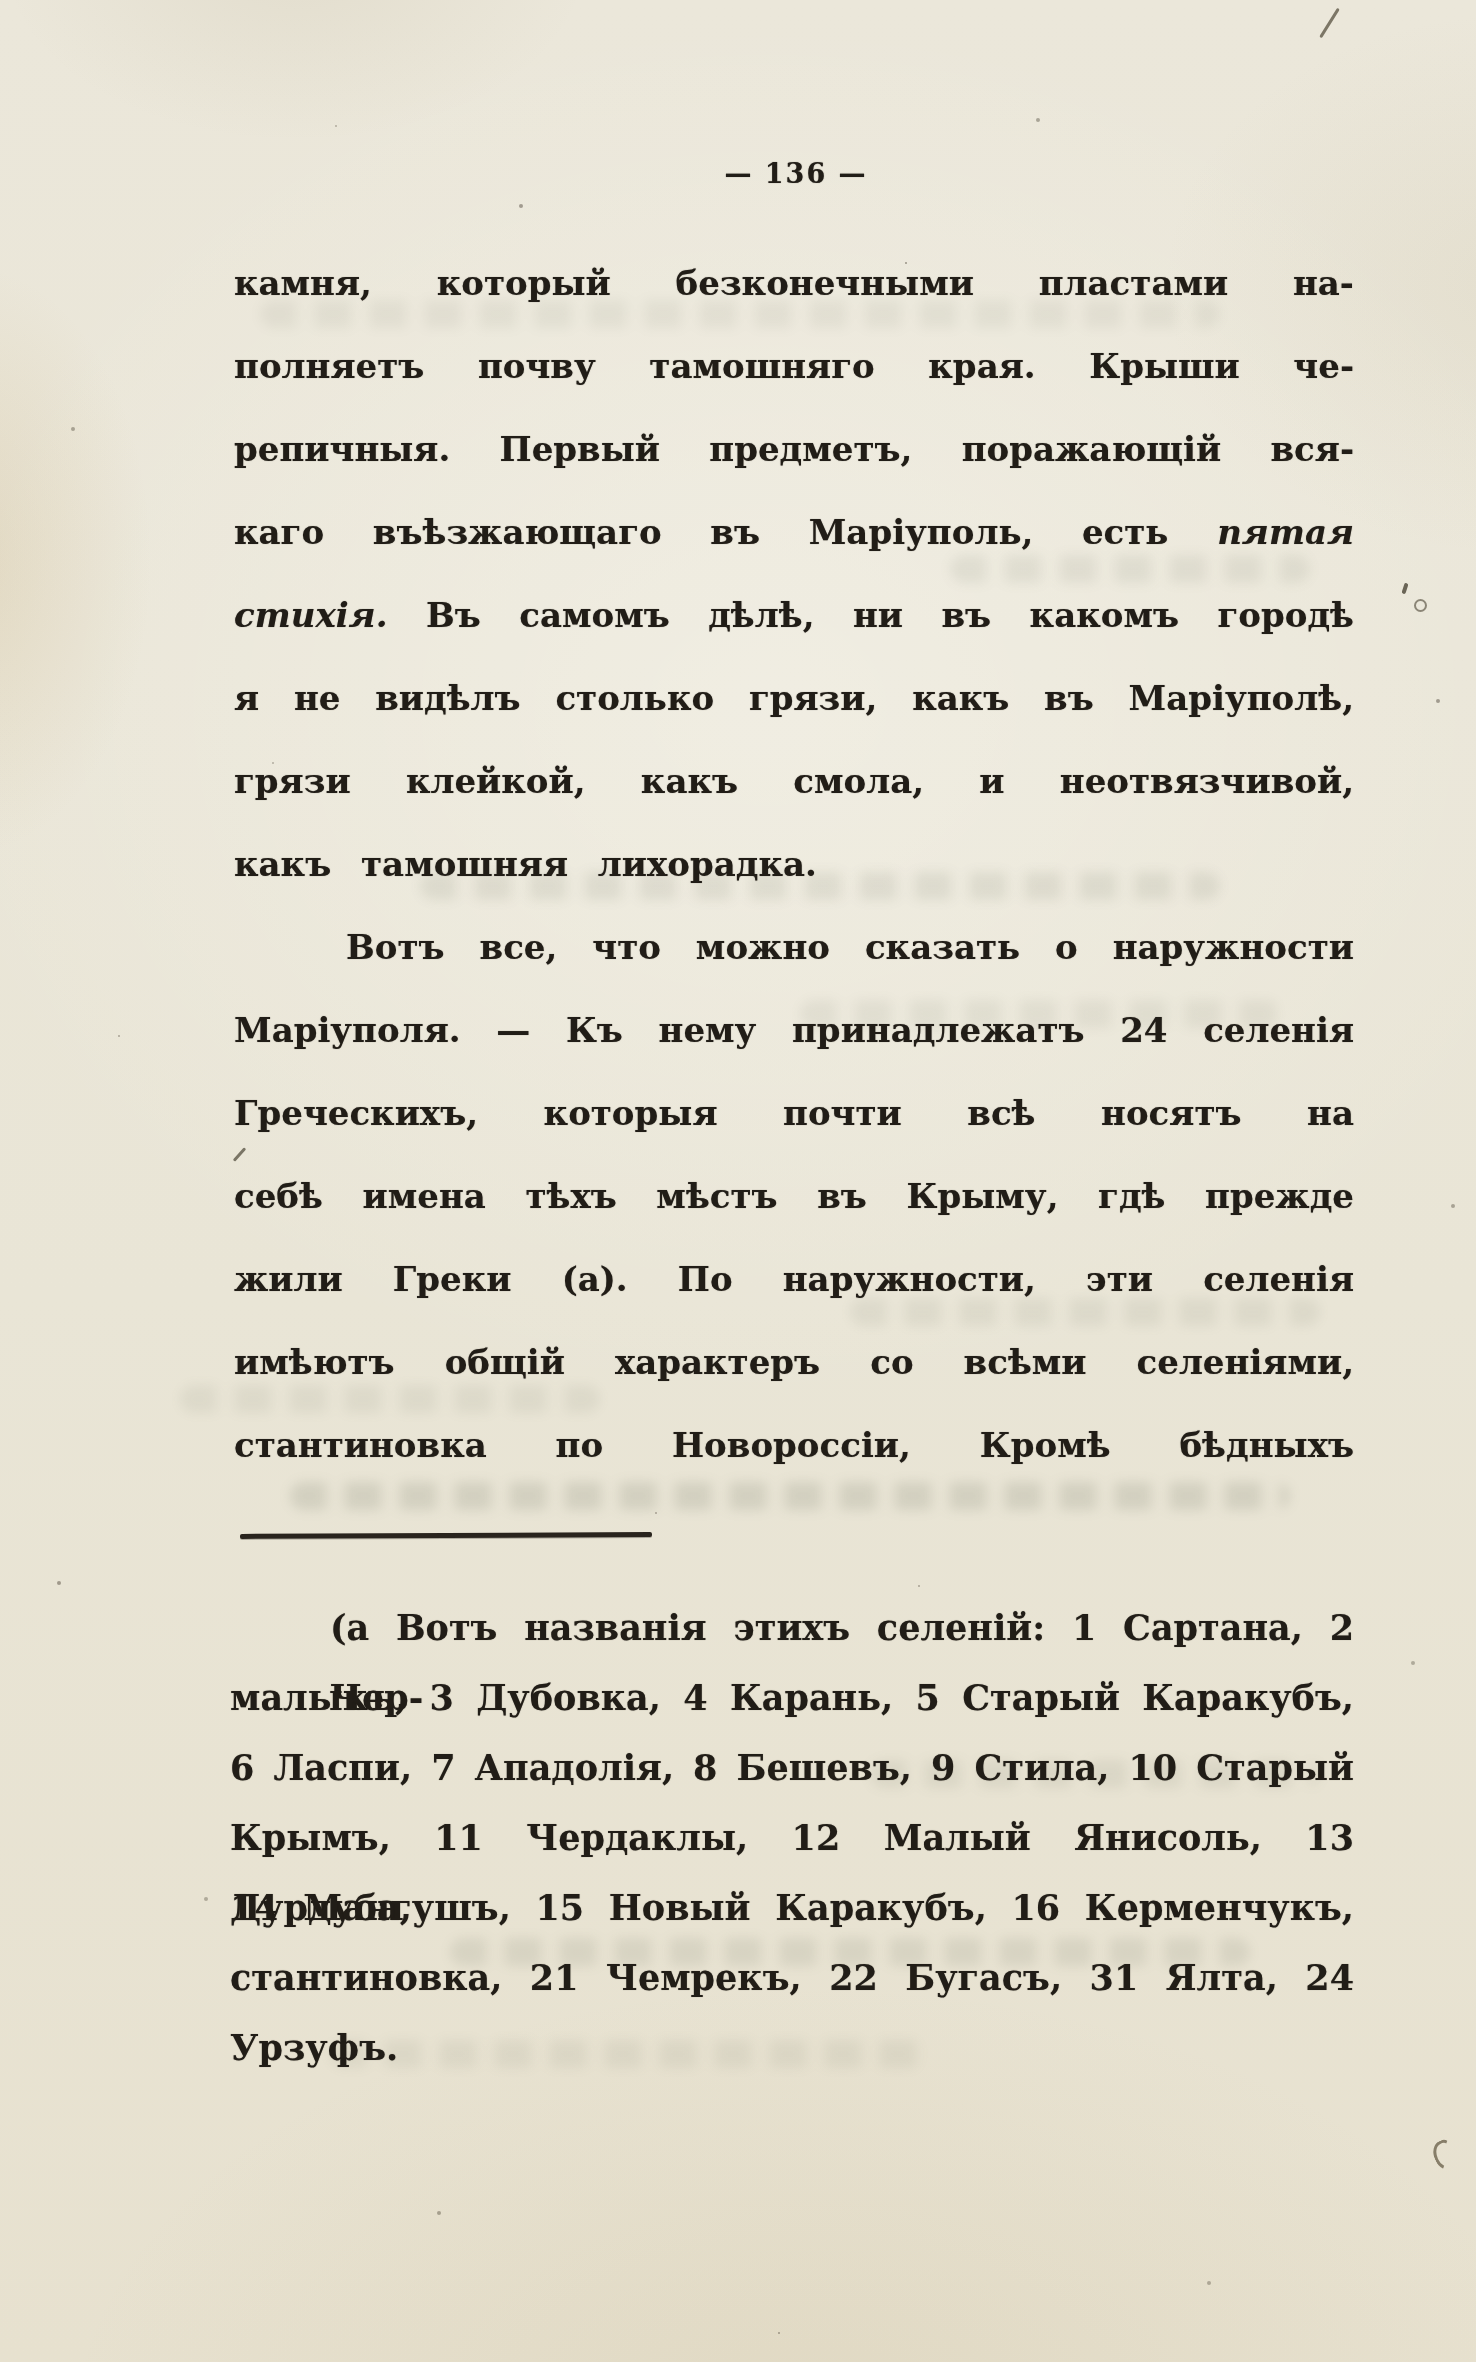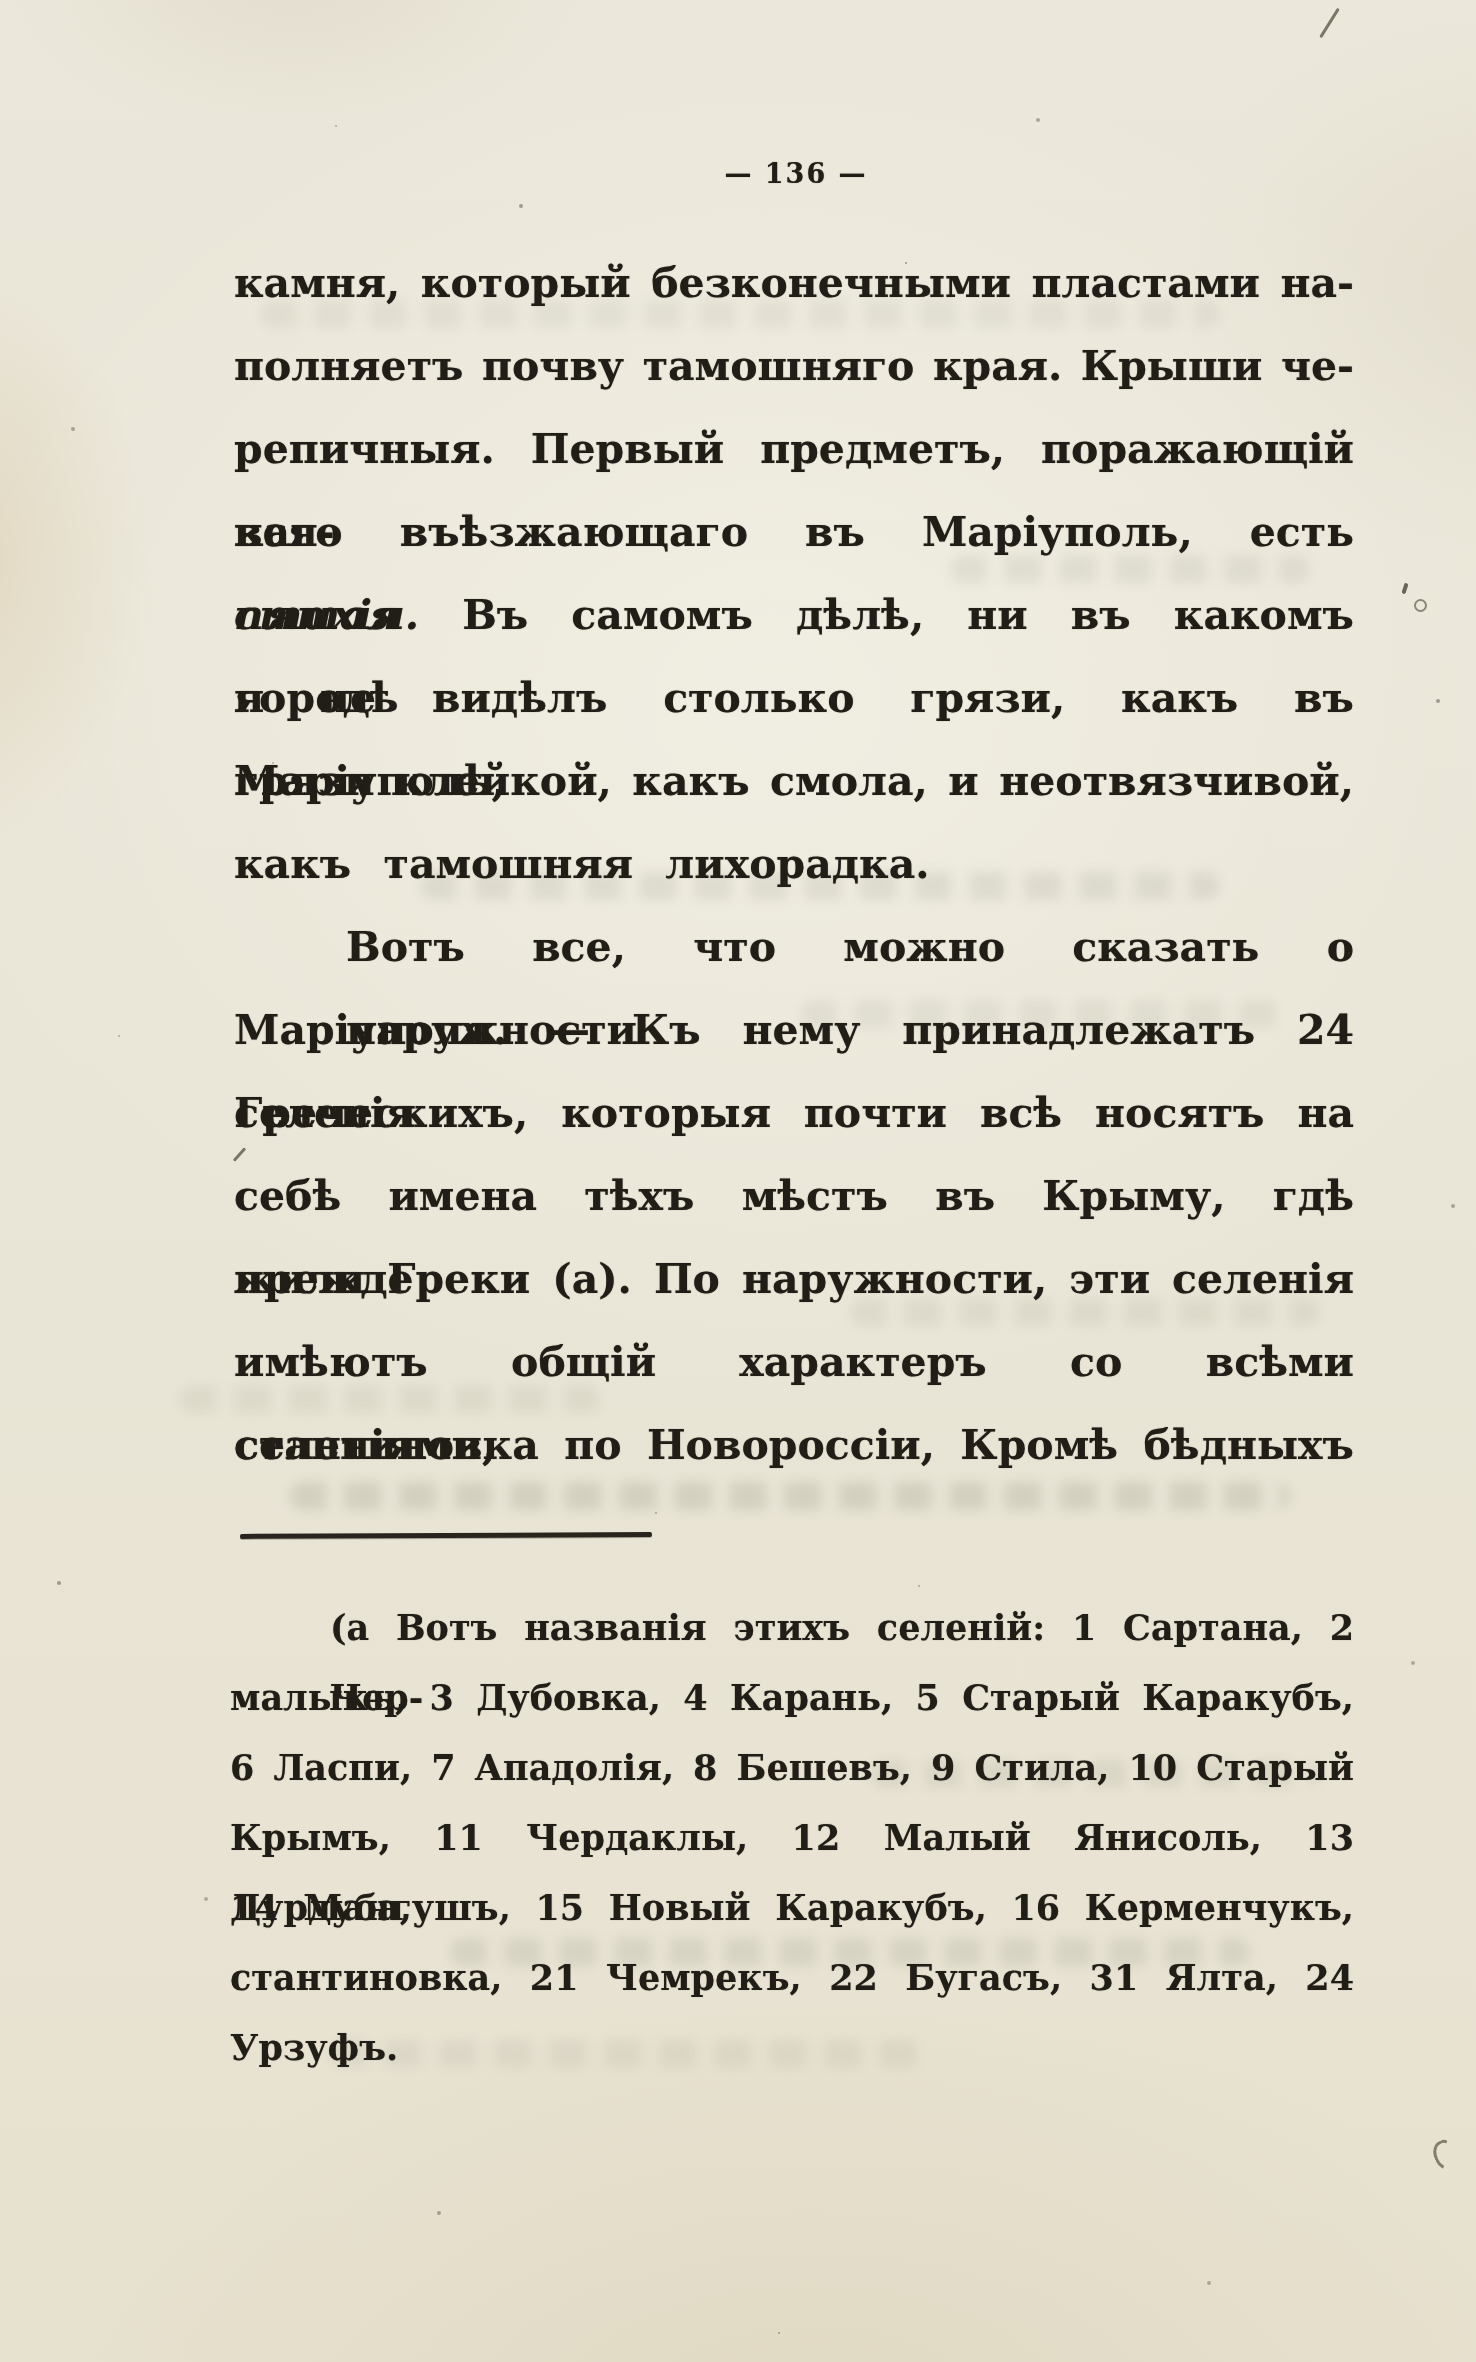--- a/index.html
+++ b/index.html
@@ -16,21 +16,21 @@
       linear-gradient(180deg, #ebe7da 0%, #e9e5d6 55%, #e7e1cf 100%);
   }
   .pagenum {
     position:absolute; top:158px; left:0; width:100%; padding-left:116px;
     box-sizing:border-box; text-align:center;
     font-size:27px; font-weight:bold; letter-spacing:2px;
     text-shadow:0 0 1px rgba(35,30,22,.55);
   }
   .body-text {
     position:absolute; left:234px; top:242px; width:1120px;
-    font-size:41px; font-weight:bold;
+    font-size:34px; font-weight:bold;
     text-shadow:0 0 1px rgba(35,30,22,.5);
     word-spacing:4px; z-index:2;
   }
   .bline { height:83px; line-height:83px; }
   .just { text-align:justify; text-align-last:justify; }
   .end  { word-spacing:18px; }
   .indent { padding-left:112px; }
   .it { font-style:italic; }
   .footrule {
     position:absolute; left:240px; top:1533px; width:412px; height:5px;

